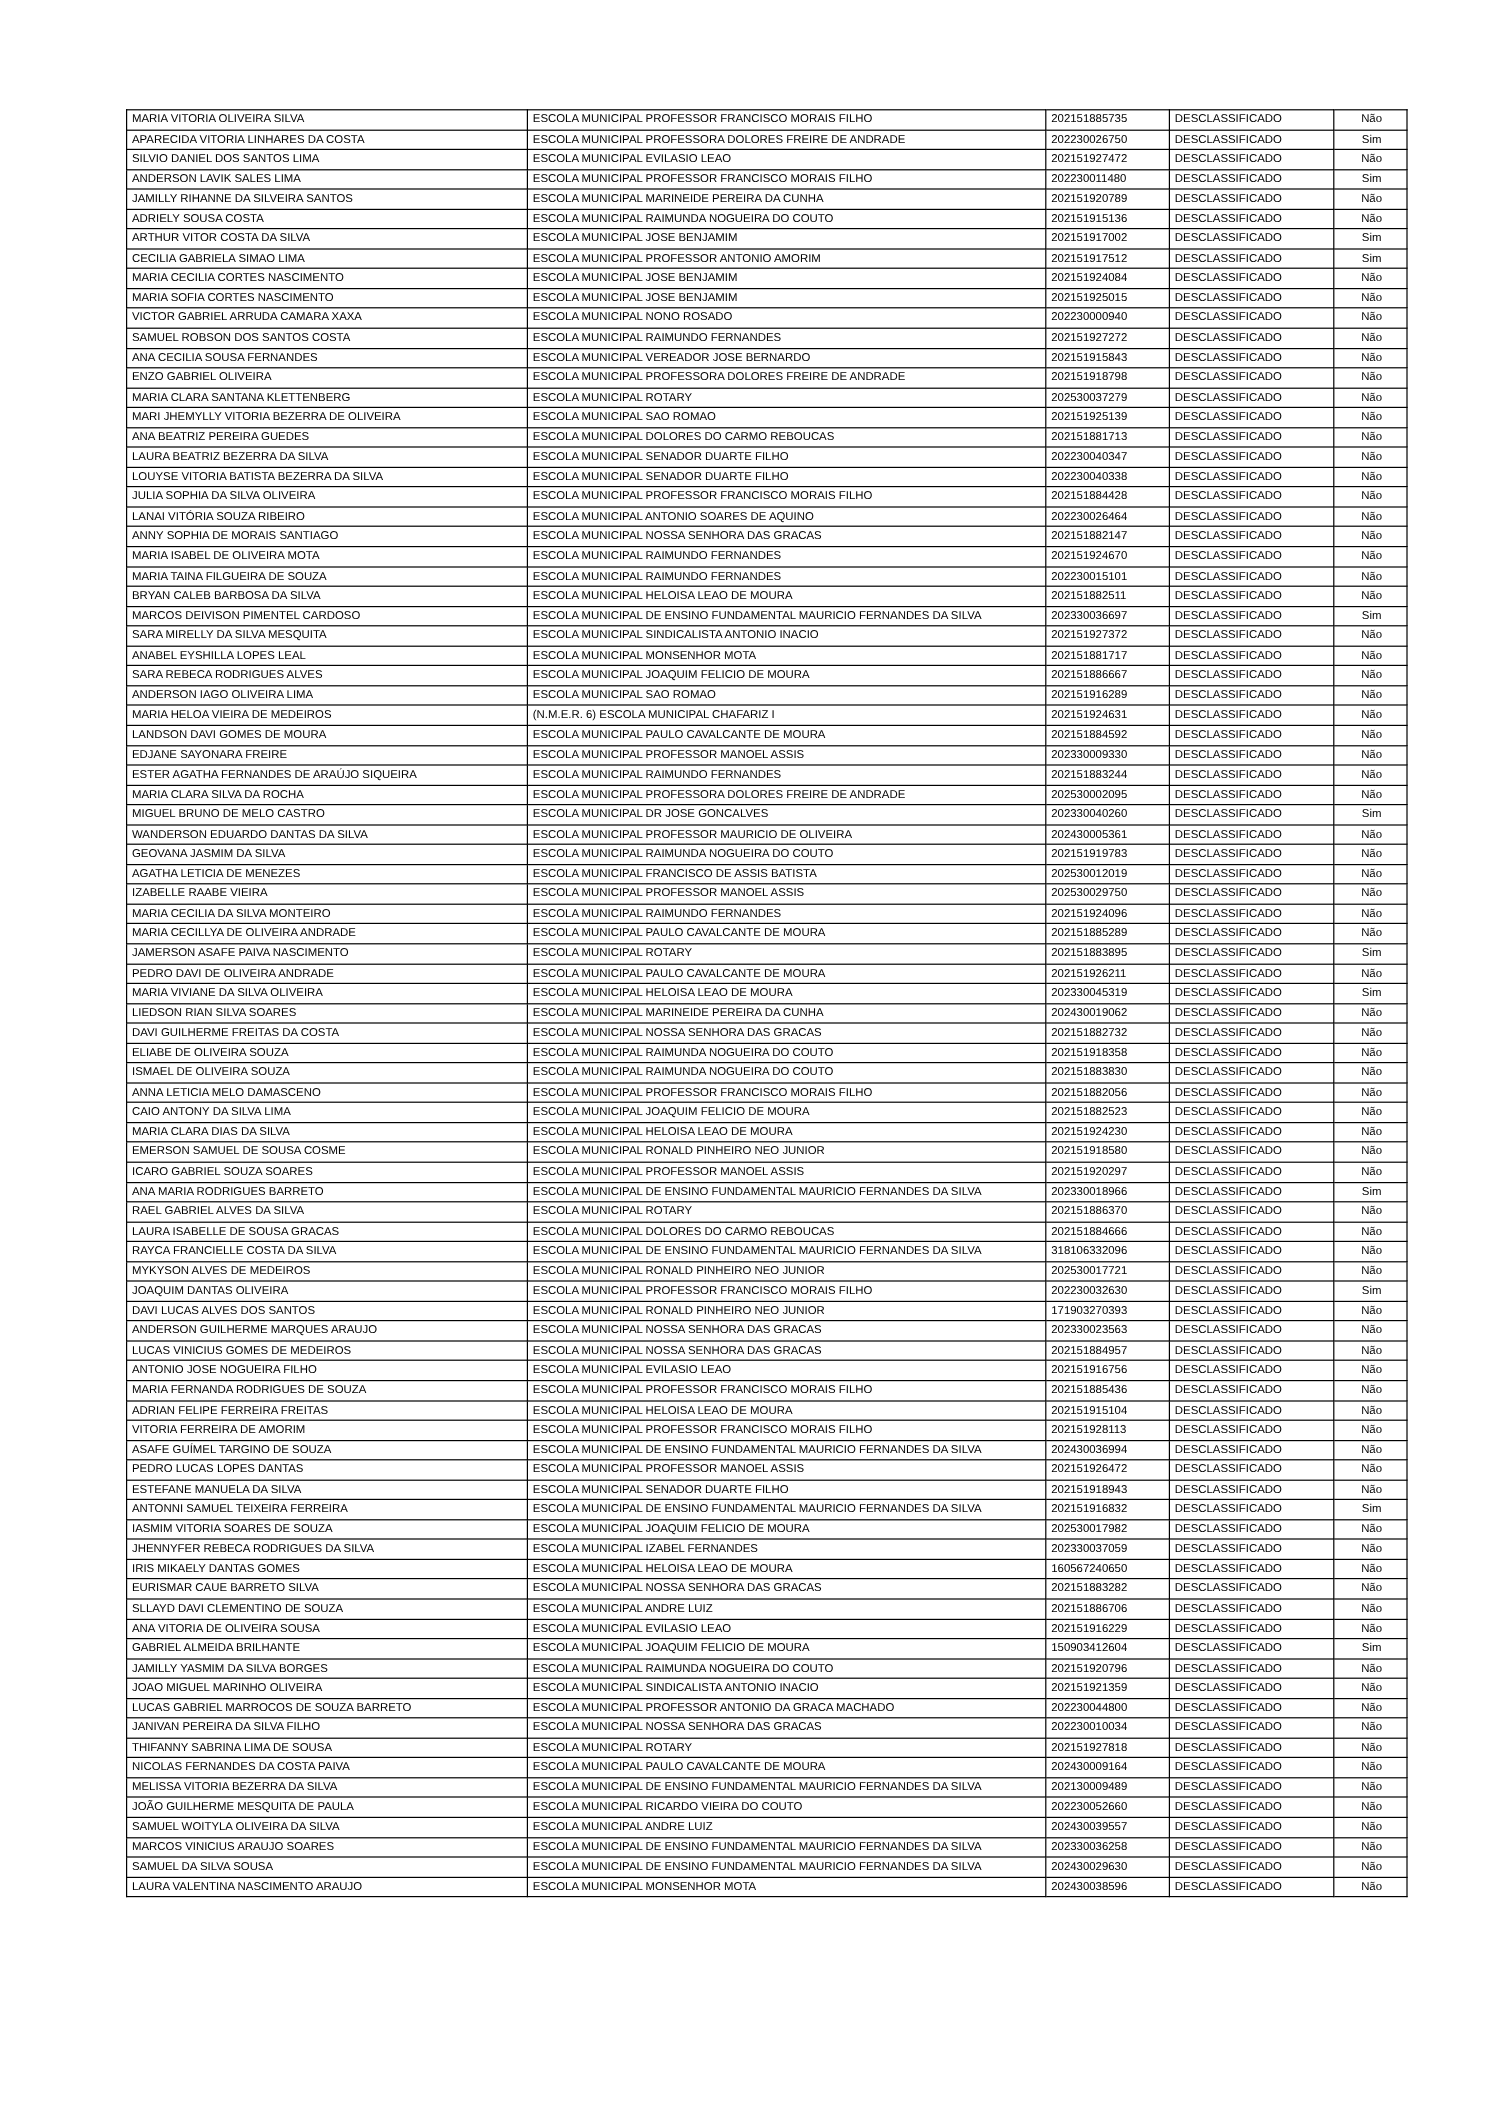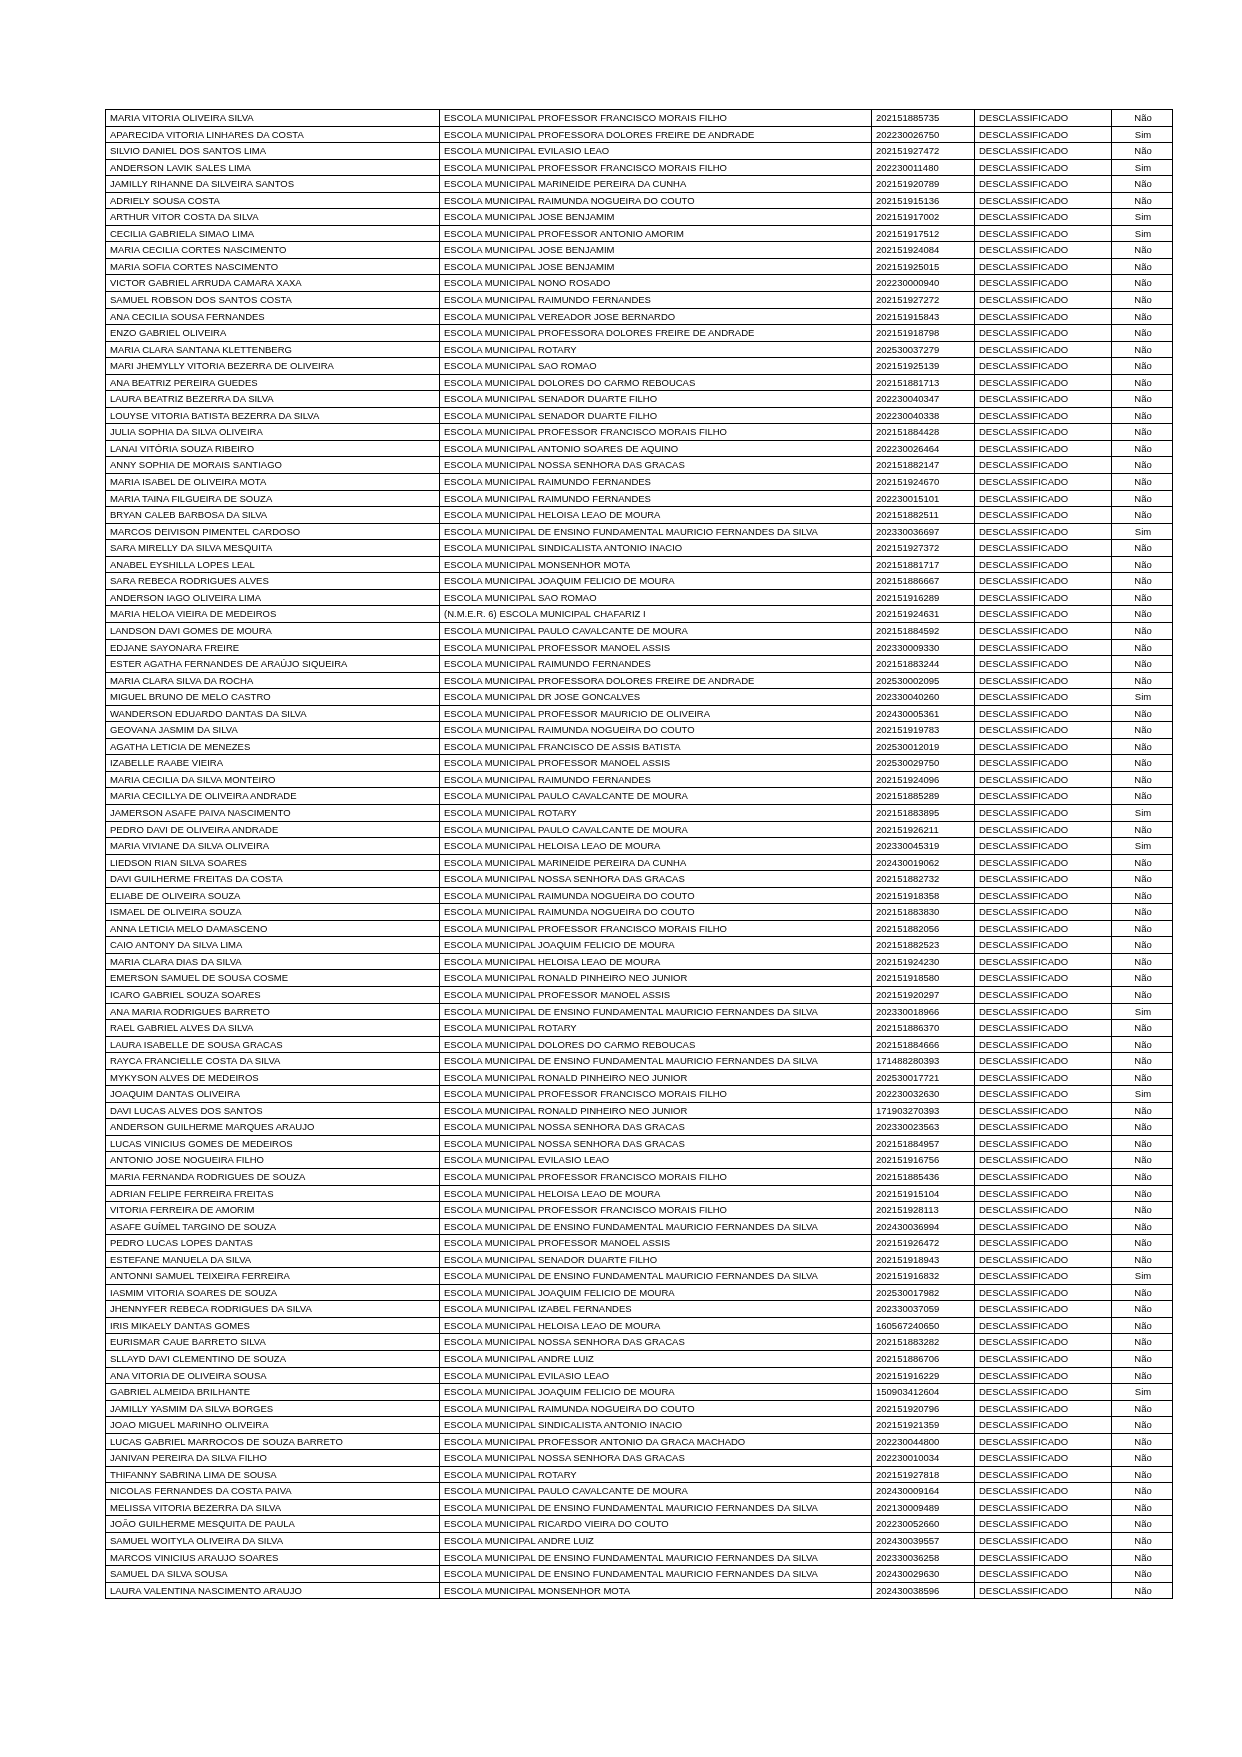--- a/index.html
+++ b/index.html
@@ -9,21 +9,21 @@
     font-family: "Liberation Sans", sans-serif;
   }
   .page {
     position: relative;
     width: 1242px; height: 1757px;
     background: #ffffff;
     overflow: hidden;
   }
   table.results {
     position: absolute;
-    left: 105px; top: 109px;
+    left: 105px; top: 91px;
     width: 1032px;
     border-collapse: collapse;
     table-layout: fixed;
     font-size: 9.5px;
     color: #000000;
   }
   table.results td {
     border: 1px solid #000000;
     height: 15.55px;
     line-height: 15.55px;
@@ -439,21 +439,21 @@
         <tr>
           <td class="c-name">LAURA ISABELLE DE SOUSA GRACAS</td>
           <td class="c-school">ESCOLA MUNICIPAL DOLORES DO CARMO REBOUCAS</td>
           <td class="c-code">202151884666</td>
           <td class="c-status">DESCLASSIFICADO</td>
           <td class="c-flag">Não</td>
         </tr>
         <tr>
           <td class="c-name">RAYCA FRANCIELLE COSTA DA SILVA</td>
           <td class="c-school">ESCOLA MUNICIPAL DE ENSINO FUNDAMENTAL MAURICIO FERNANDES DA SILVA</td>
-          <td class="c-code">171488280393</td>
+          <td class="c-code">318106332096</td>
           <td class="c-status">DESCLASSIFICADO</td>
           <td class="c-flag">Não</td>
         </tr>
         <tr>
           <td class="c-name">MYKYSON ALVES DE MEDEIROS</td>
           <td class="c-school">ESCOLA MUNICIPAL RONALD PINHEIRO NEO JUNIOR</td>
           <td class="c-code">202530017721</td>
           <td class="c-status">DESCLASSIFICADO</td>
           <td class="c-flag">Não</td>
         </tr>

